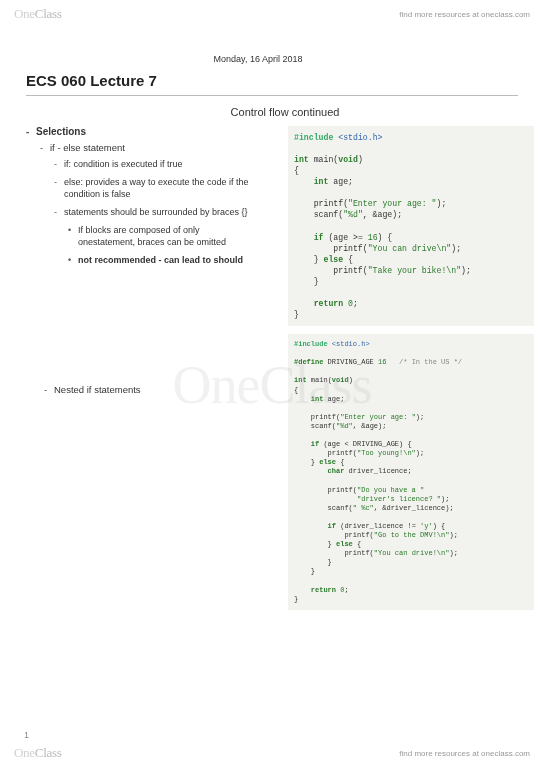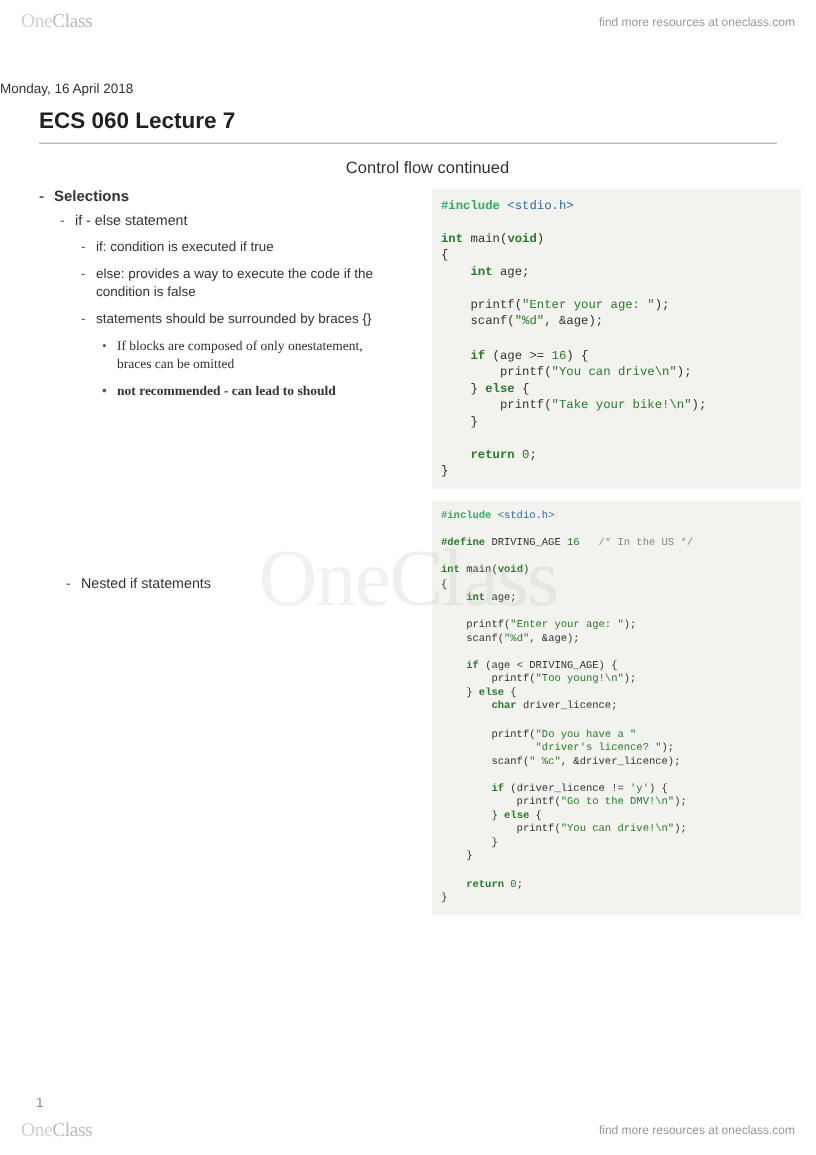--- a/index.html
+++ b/index.html
@@ -31,21 +31,21 @@
   .logo {
     font-family: Georgia, serif;
     font-size: 13px;
     color: #b8b8b8;
     letter-spacing: -0.3px;
   }
   .logo .one { color: #d0d0d0; }
   .logo .cls { color: #bbb; }
   .resource-link { color: #999; font-size: 8px; }
   .date {
-    text-align: left;
+    text-align: center;
     padding: 26px 28px 4px 0;
     font-size: 9px;
     color: #333;
   }
   .title {
     font-weight: bold;
     font-size: 15px;
     padding: 4px 0 6px 26px;
     color: #222;
   }
@@ -70,21 +70,21 @@
   }
   .notes-col { flex: 0 0 224px; }
   .code-col { flex: 1; margin-left: 32px; }
   ul { list-style: none; }
   ul li { position: relative; padding-left: 10px; margin-bottom: 6px; }
   ul li::before { content: "-"; position: absolute; left: 0; color: #555; }
   ul ul { margin-top: 5px; }
   .lvl1 > li { font-size: 10px; font-weight: bold; }
   .lvl2 > li { font-size: 9.5px; font-weight: normal; padding-left: 10px; margin-left: 4px;}
   .lvl3 > li { font-size: 9px; padding-left: 10px; margin-left: 4px; line-height: 1.35;}
-  .lvl4 > li { font-size: 9px; padding-left: 10px; margin-left: 4px; line-height: 1.35; font-family: Liberation Serif, serif;}
+  .lvl4 > li { font-size: 9px; padding-left: 10px; margin-left: 4px; line-height: 1.35;}
   .lvl4 > li::before { content: "•"; }
   .strong-note { font-weight: bold; }
   .strong-note::before { content: "-"; }
   pre.code {
     background: #f2f2ef;
     font-family: Consolas, "Courier New", monospace;
     font-size: 8.2px;
     line-height: 1.35;
     padding: 6px 6px;
     white-space: pre;

